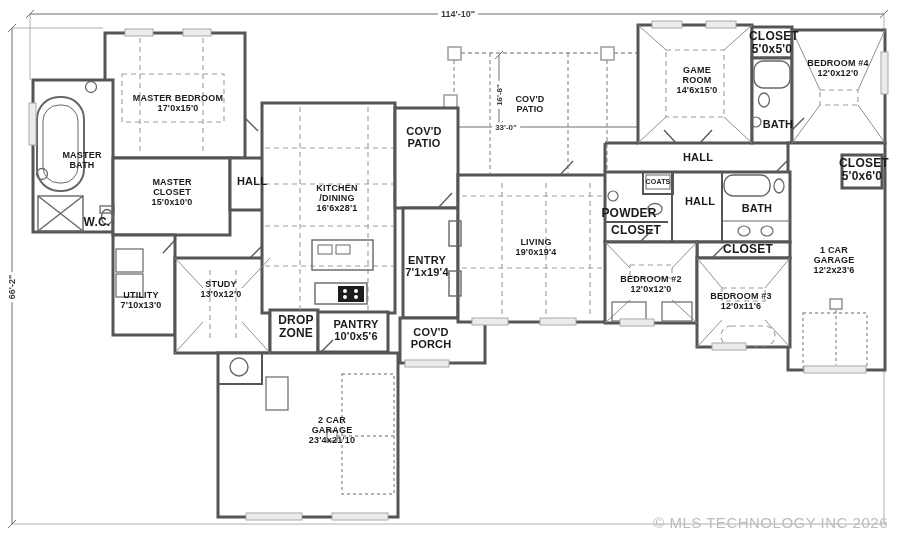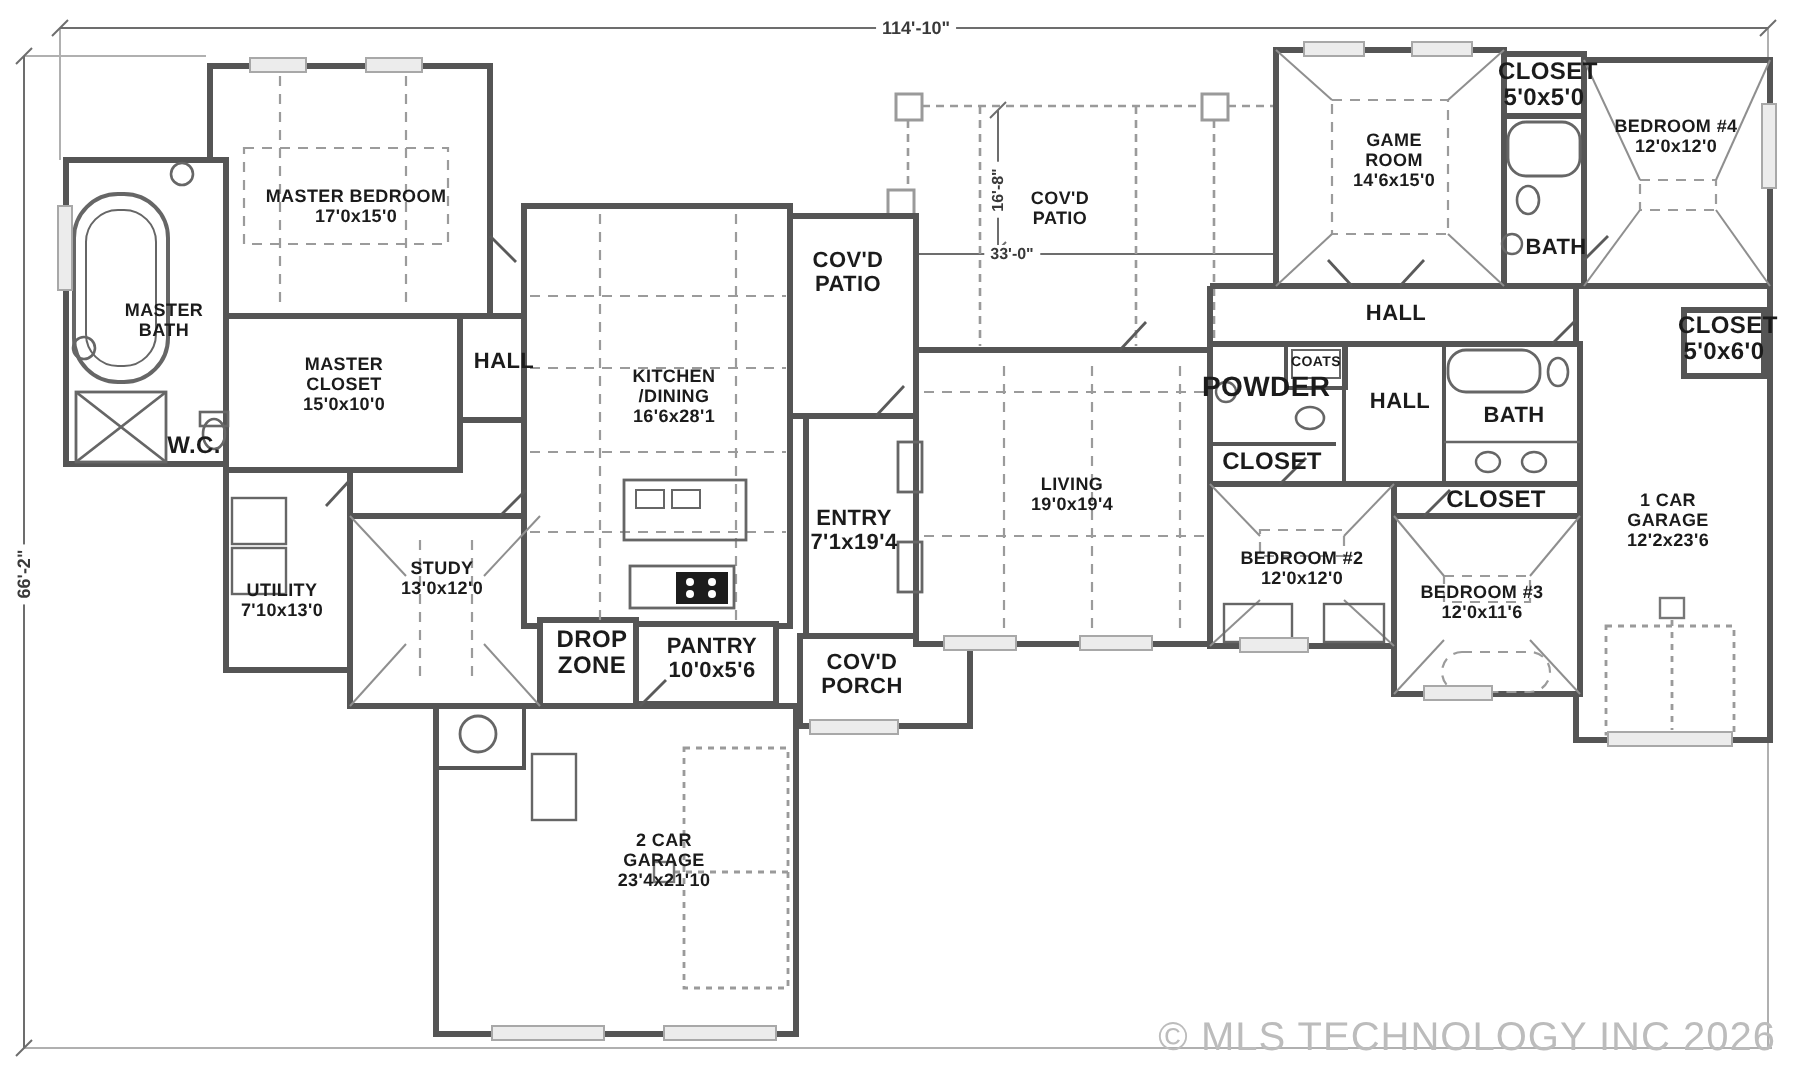--- a/index.html
+++ b/index.html
@@ -7,21 +7,21 @@
           font-family:"Liberation Sans",sans-serif;}
   svg{position:absolute;left:0;top:0;}
   .lbl{position:absolute;transform:translate(-50%,-50%);text-align:center;
        font-size:9px;line-height:1.12;color:#1b1b1b;font-weight:700;letter-spacing:.2px;}
   .lbl .sz{display:block;font-weight:700;}
   .sm{font-size:12px;}
   .med{font-size:11px;}
   .dim{position:absolute;transform:translate(-50%,-50%);font-size:9px;color:#3a3a3a;
        background:#fff;padding:0 3px;font-weight:600;white-space:nowrap;}
   .dimrot{transform:translate(-50%,-50%) rotate(-90deg);font-size:8px;}
-  .watermark{position:absolute;right:12px;bottom:8px;font-size:20px;color:#bcbcbc;
+  .watermark{position:absolute;right:12px;bottom:8px;font-size:15px;color:#bcbcbc;
              letter-spacing:.5px;font-weight:400;}
 </style>
 </head>
 <body>
 
 <div class="canvas">
 
 <svg width="900" height="539" viewBox="0 0 900 539">
 
   <g stroke="#b0b0b0" stroke-width="1">
@@ -311,21 +311,21 @@
 <div class="lbl sm" style="left:862px;top:170px;width:46px;">
   <span>CLOSET</span>
   <span class="sz">5'0x6'0</span>
 </div>
 <div class="lbl med" style="left:698px;top:157px;width:44px;">
   <span>HALL</span>
 </div>
 <div class="lbl" style="left:658px;top:182px;width:40px;font-size:7px;">
   <span>COATS</span>
 </div>
-<div class="lbl" style="left:629px;top:194px;width:56px;font-size:14px;">
+<div class="lbl" style="left:629px;top:214px;width:56px;font-size:12px;">
   <span>POWDER</span>
 </div>
 <div class="lbl sm" style="left:636px;top:231px;width:56px;">
   <span>CLOSET</span>
 </div>
 <div class="lbl med" style="left:700px;top:201px;width:44px;">
   <span>HALL</span>
 </div>
 <div class="lbl med" style="left:757px;top:208px;width:40px;">
   <span>BATH</span>

